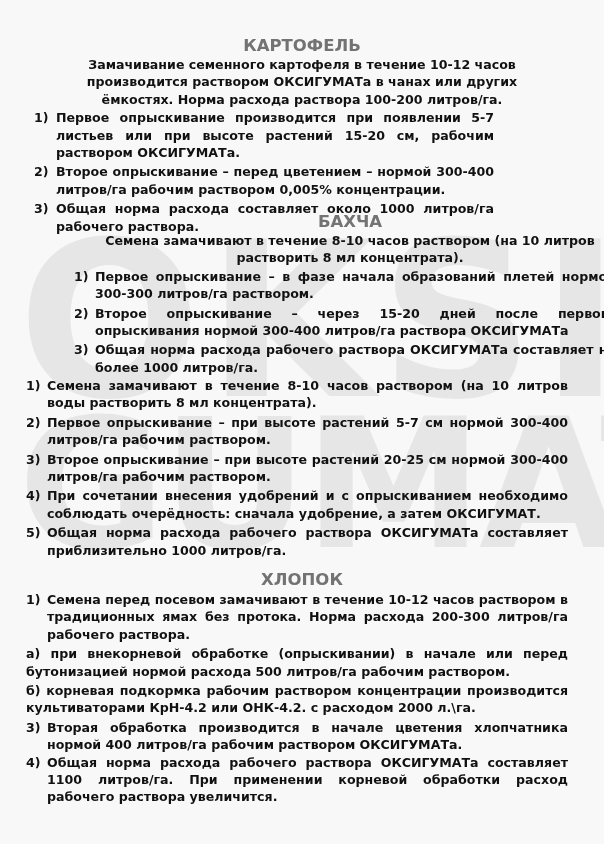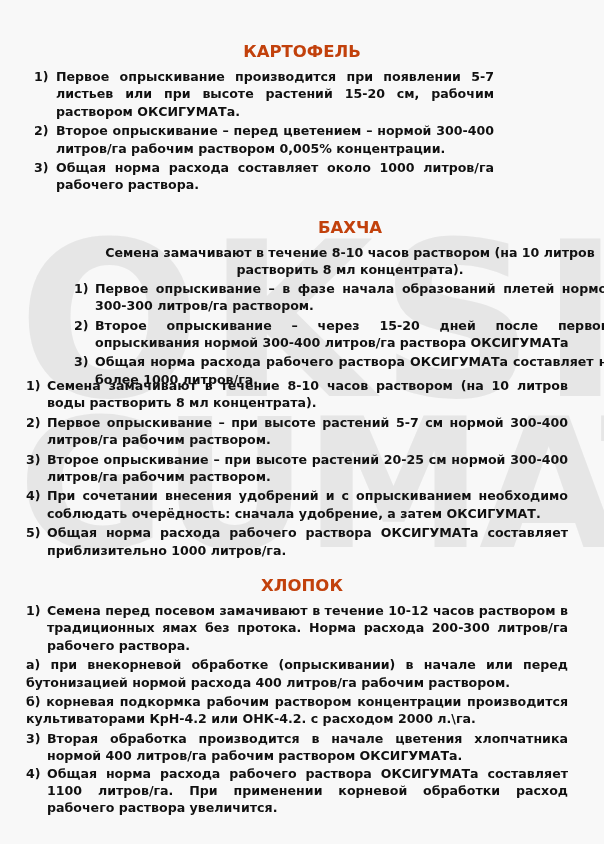--- a/index.html
+++ b/index.html
@@ -16,40 +16,41 @@
     letter-spacing:2px; line-height:1; z-index:0; user-select:none;
   }
   .wm1 { top:214px; font-size:215px; letter-spacing:6px; }
   .wm2 { top:395px; font-size:180px; letter-spacing:-4px; }
   .page {
     position:absolute; left:0; top:0; width:604px; z-index:1;
     font-weight:bold; font-size:12.6px; line-height:17.4px;
   }
   .section { position:absolute; left:0; width:604px; }
   h2 {
-    margin:6px; text-align:center; font-size:16.5px; line-height:20px;
-    font-weight:bold; color:#c2410c;
+    margin:0; text-align:center; font-size:16.5px; line-height:20px;
+    font-weight:bold; color:#737373;
   }
   .intro { text-align:center; margin:0 auto; }
   .item { display:flex; margin-bottom:2px; }
   .num { flex:0 0 auto; }
   .txt { flex:1 1 auto; text-align:justify; }
   .para { text-align:justify; margin-bottom:2px; }
   .plain { margin-bottom:2px; }
 </style>
 </head>
 <body>
 
 <div class="watermark wm1">OKSI</div>
 <div class="watermark wm2">GUMAT</div>
 
 <div class="page">
 
   <div class="section" style="top:36px;">
     <h2>КАРТОФЕЛЬ</h2>
+    <div class="intro" style="width:500px;">Замачивание семенного картофеля в течение 10-12 часов производится раствором ОКСИГУМАТа в чанах или других ёмкостях. Норма расхода раствора 100-200 литров/га.</div>
     <div style="margin-left:34px; width:460px; margin-top:1px;">
       <div class="item">
         <span class="num" style="width:22px;">1)</span>
         <span class="txt">Первое опрыскивание производится при появлении 5-7 листьев или при высоте растений 15-20 см, рабочим раствором ОКСИГУМАТа.</span>
       </div>
       <div class="item">
         <span class="num" style="width:22px;">2)</span>
         <span class="txt">Второе опрыскивание – перед цветением – нормой 300-400 литров/га рабочим раствором 0,005% концентрации.</span>
       </div>
       <div class="item">
@@ -103,21 +104,21 @@
     </div>
   </div>
 
   <div class="section" style="top:570px;">
     <h2>ХЛОПОК</h2>
     <div style="margin-left:26px; width:542px; margin-top:1px;">
       <div class="item">
         <span class="num" style="width:21px;">1)</span>
         <span class="txt">Семена перед посевом замачивают в течение 10-12 часов  раствором в традиционных ямах без протока. Норма расхода 200-300 литров/га рабочего раствора.</span>
       </div>
-      <div class="para">а) при внекорневой обработке (опрыскивании) в начале или перед бутонизацией нормой расхода 400 литров/га рабочим раствором.</div>
+      <div class="para">а) при внекорневой обработке (опрыскивании) в начале или перед бутонизацией нормой расхода 500 литров/га рабочим раствором.</div>
       <div class="para">б) корневая подкормка рабочим раствором концентрации производится культиваторами КрН-4.2 или ОНК-4.2. с расходом 2000 л.\га.</div>
       <div class="item" style="margin-bottom:0;">
         <span class="num" style="width:21px;">3)</span>
         <span class="txt">Вторая обработка производится в начале цветения хлопчатника нормой 400 литров/га рабочим раствором ОКСИГУМАТа.</span>
       </div>
       <div class="item">
         <span class="num" style="width:21px;">4)</span>
         <span class="txt">Общая норма расхода рабочего раствора ОКСИГУМАТа составляет 1100 литров/га.  При применении корневой обработки расход рабочего раствора увеличится.</span>
       </div>
     </div>

